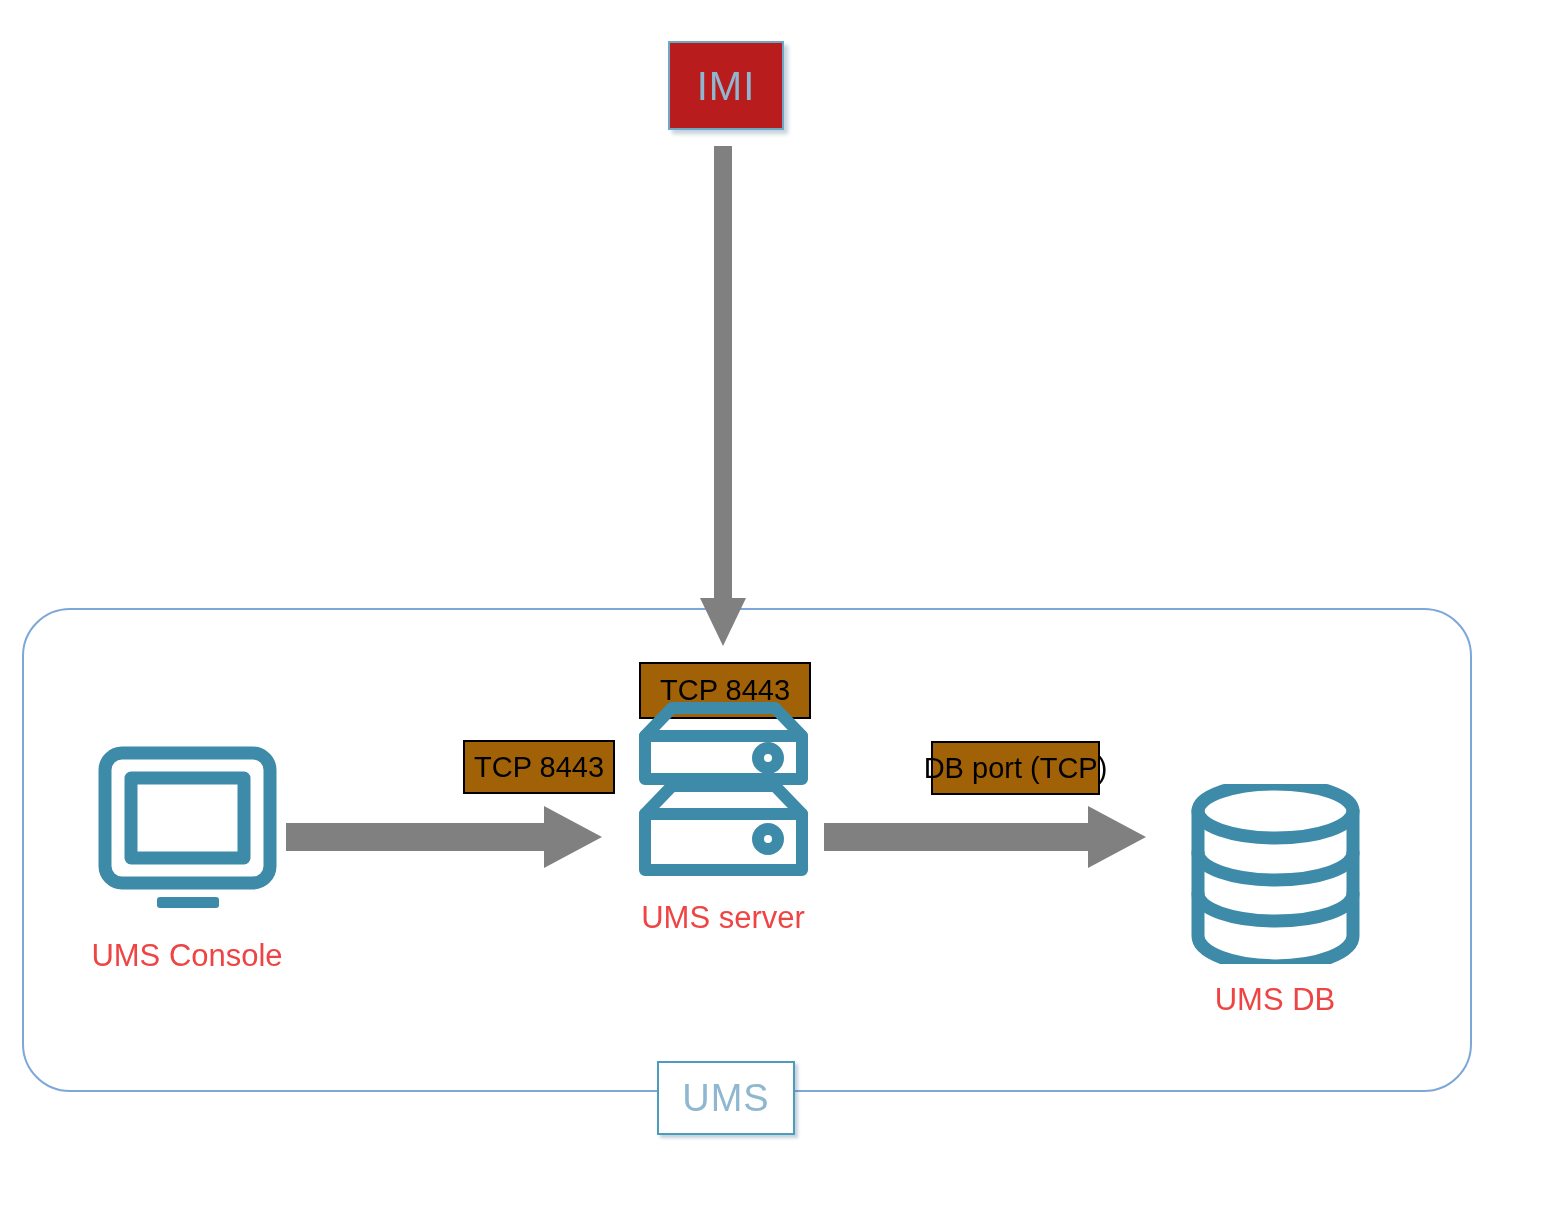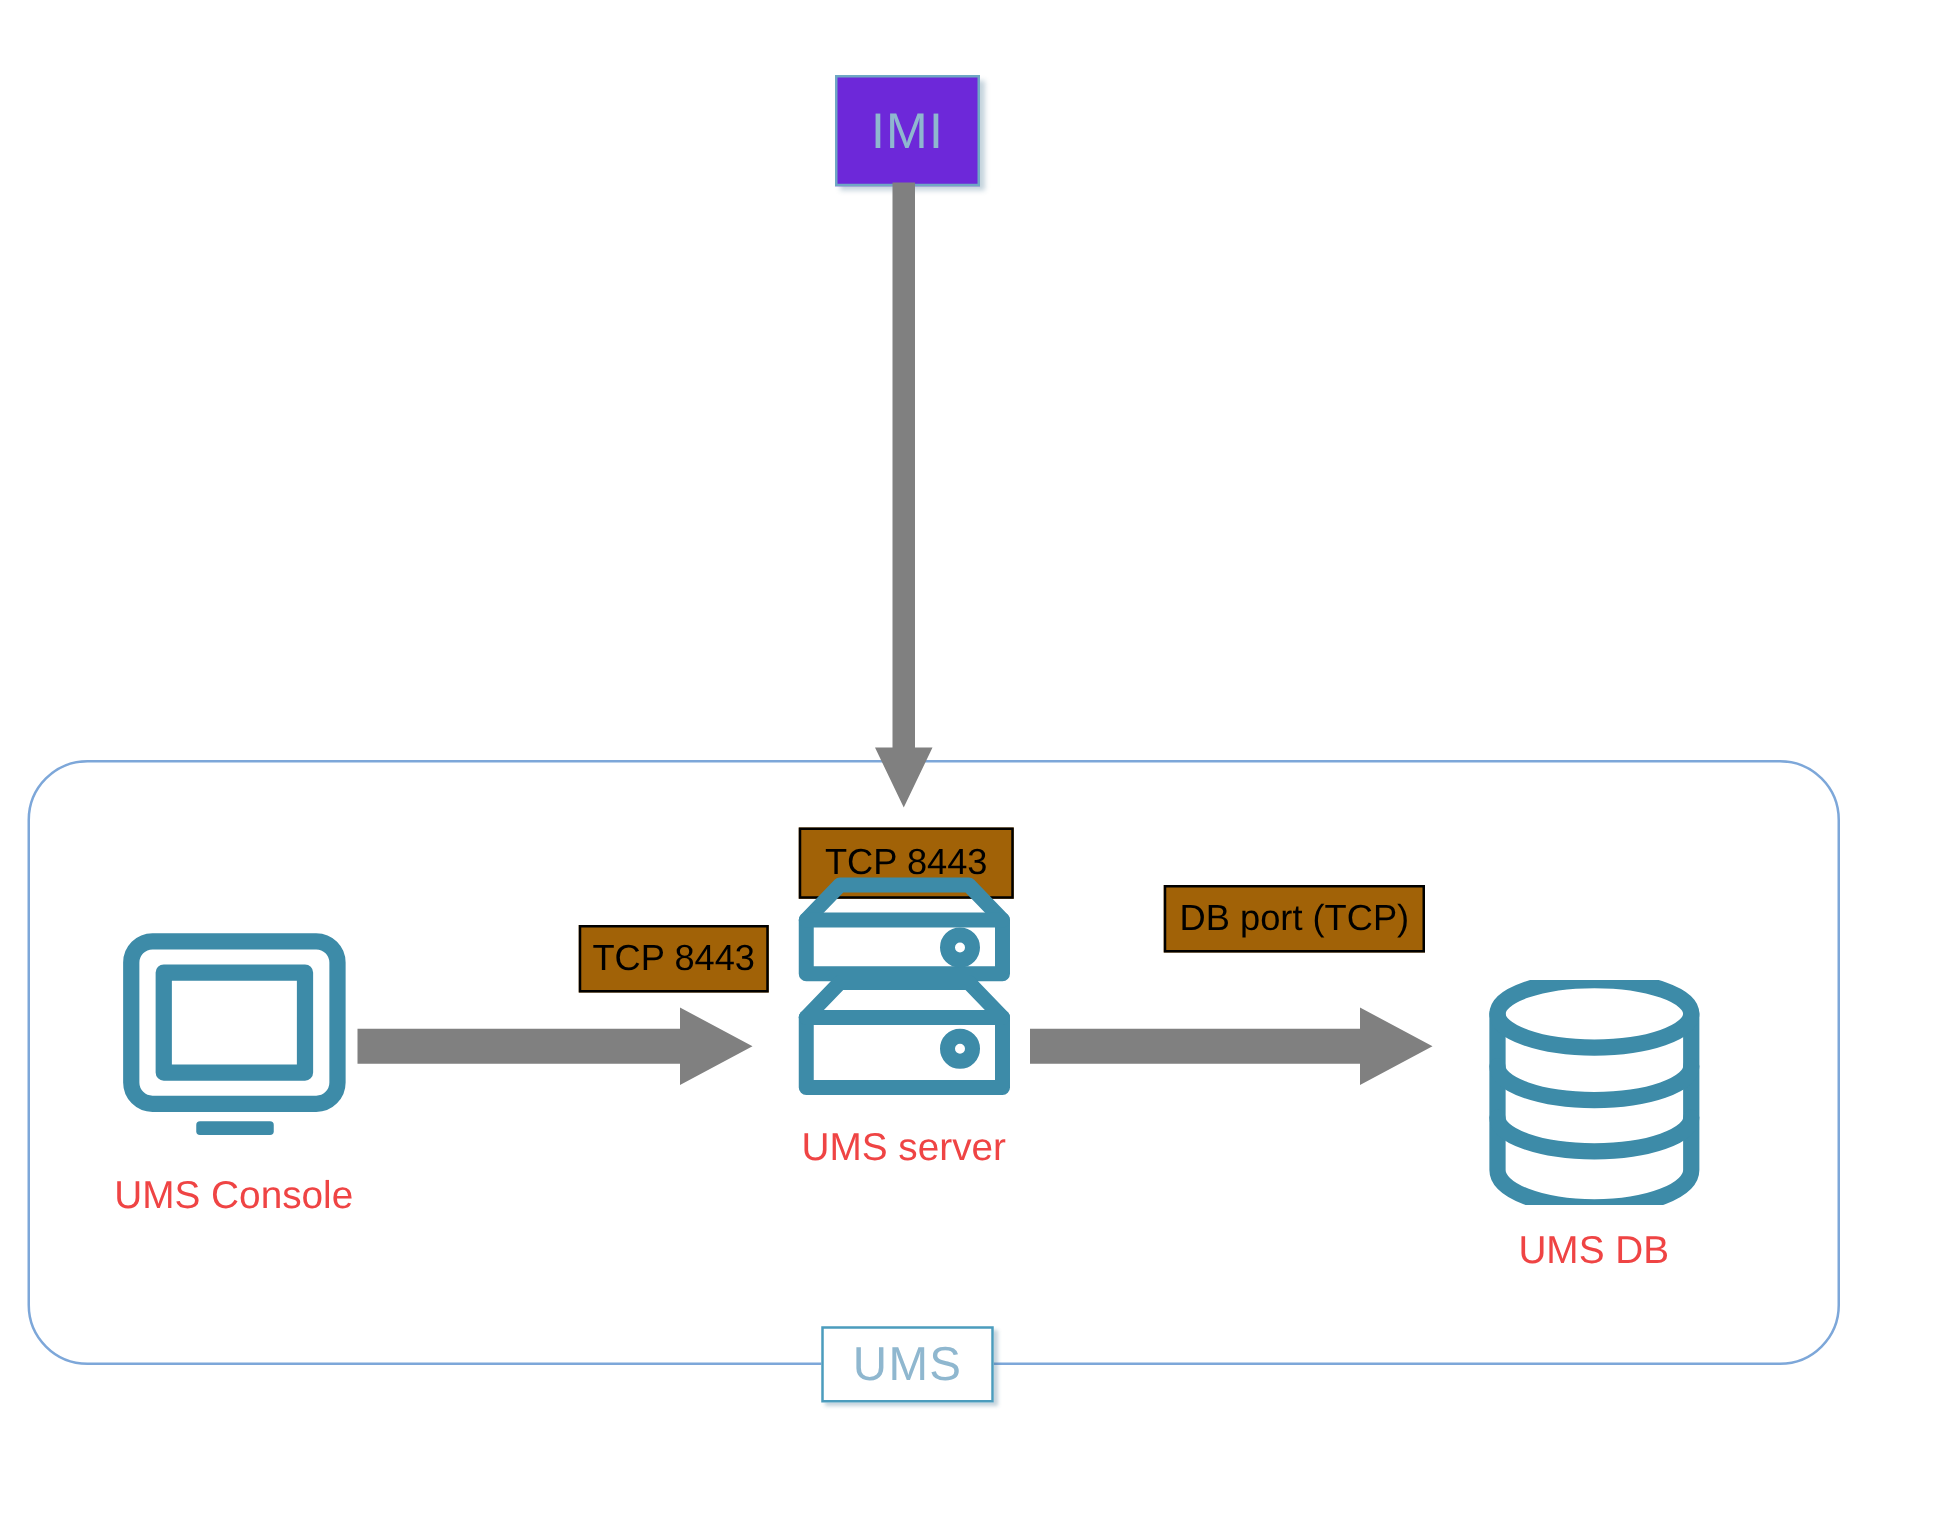--- a/index.html
+++ b/index.html
@@ -34,45 +34,45 @@
     box-sizing: border-box;
     background: transparent;
   }
 
   
   .group-tag {
     position: absolute;
     left: 657px;
     top: 1061px;
     width: 138px;
-    height: 61px;
+    height: 74px;
     border: 2px solid #4b9cbd;
     background: #ffffff;
     box-sizing: border-box;
     display: flex;
     align-items: center;
     justify-content: center;
     box-shadow: 3px 3px 3px rgba(60,110,140,0.30);
   }
   .group-tag-label {
     font-size: 38px;
     color: #8fb7cf;
     letter-spacing: 1px;
     line-height: 1;
   }
 
   
   .ext-node {
     position: absolute;
     left: 668px;
-    top: 60px;
+    top: 41px;
     width: 116px;
     height: 89px;
     border: 2px solid #6fa8c4;
-    background: #6d28d9;
+    background: #b91c1c;
     box-sizing: border-box;
     display: flex;
     align-items: center;
     justify-content: center;
     box-shadow: 4px 4px 4px rgba(60,110,140,0.30);
   }
   .ext-node-label {
     font-size: 40px;
     color: #8fb7cf;
     letter-spacing: 1px;
@@ -100,21 +100,21 @@
     display: flex;
     align-items: center;
     justify-content: center;
     color: #000000;
     font-size: 29px;
     line-height: 1;
     white-space: nowrap;
   }
   #port-label-imi  { left: 639px; top: 662px; width: 172px; height: 57px; }
   #port-label-console { left: 463px; top: 740px; width: 152px; height: 54px; }
-  #port-label-db { left: 931px; top: 708px; width: 209px; height: 54px; }
+  #port-label-db { left: 931px; top: 741px; width: 169px; height: 54px; }
 
   
   .node {
     position: absolute;
     display: flex;
     flex-direction: column;
     align-items: center;
   }
   .node-icon { display: block; }
   .node-caption {

